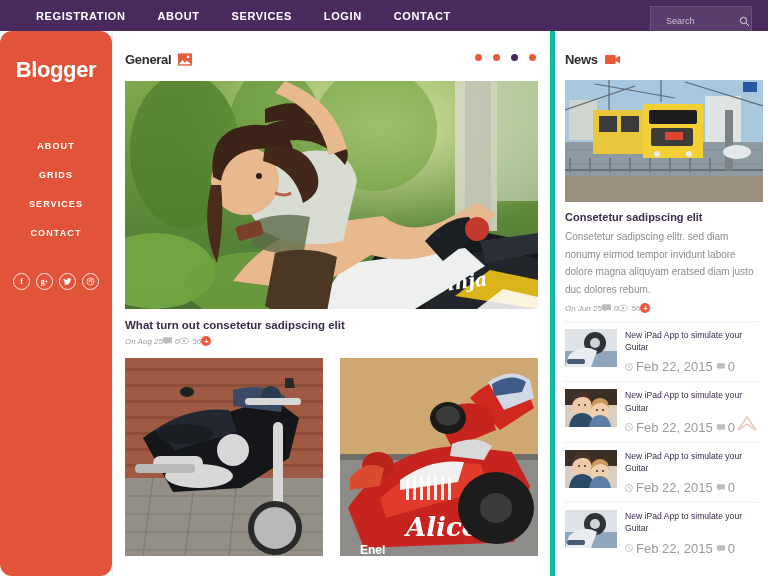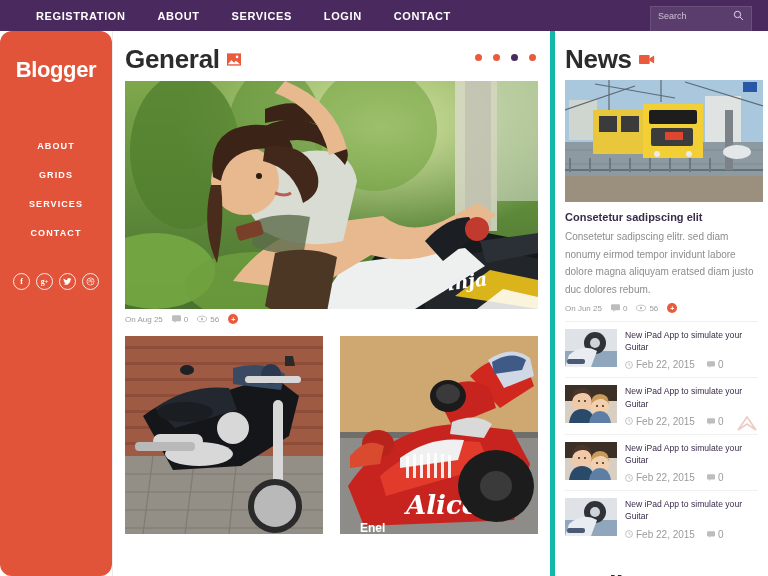--- a/index.html
+++ b/index.html
@@ -25,21 +25,21 @@
     letter-spacing: 0.6px;
     text-decoration: none;
     padding: 0 16px;
     white-space: nowrap;
   }
   .search-wrap {
     position: absolute; right: 16px; top: 6px;
     width: 102px; height: 30px;
     background: rgba(255,255,255,0.09);
     border: 1px solid rgba(255,255,255,0.10);
-    display: flex; 
+    display: flex; align-items: center; padding-left: 8px;
   }
   .search-wrap input {
     background: transparent; border: 0; outline: none;
     color: #d7cfdf; font-size: 9px;
     font-family: "Liberation Sans", sans-serif;
     padding-left: 7px; width: 78px; height: 17px;
   }
   .search-wrap input::placeholder { color: #cdc2d6; }
   .search-ico {
     width: 18px; height: 17px;
@@ -94,38 +94,38 @@
     background: #ffffff;
     border-left: 1px solid #ececec;
     padding: 13px 12px 0 12px;
     overflow: hidden;
   }
   .sec-head {
     display: flex; align-items: center;
     height: 30px; position: relative;
   }
   .sec-title {
-    font-size: 26px; font-weight: bold; color: #2c2c2c;
+    font-size: 13px; font-weight: bold; color: #2c2c2c;
     letter-spacing: -0.3px;
   }
   .sec-ico { margin-left: 7px; display: flex; align-items: center; }
   .dots { position: absolute; right: 2px; top: 10px; display: flex; gap: 11px; }
   .dot { width: 7px; height: 7px; border-radius: 50%; background: #ea5a3d; }
   .dot.active { background: #4a2a5e; }
 
   .hero { margin-top: 7px; width: 413px; height: 228px; overflow: hidden; }
   .hero svg, .card-img svg, .news-img svg, .thumb svg, .media-img svg { display: block; }
 
   .hero-title {
     margin-top: 10px;
     font-size: 11.5px; font-weight: bold; color: #3a2b4a;
   }
   .meta {
-    display: flex; align-items: center; gap: 9px;
-    margin-top: 5px; font-size: 8px; color: #9a9a9a;
+    display: flex; align-items: center; 
+    margin-top: 5px; font-size: 8px; color: #9a9a9a; font-style: italic;
   }
   .meta .m { display: flex; align-items: center; gap: 3px; }
   .meta .badge {
     width: 10px; height: 10px; border-radius: 50%;
     background: #ea5a3d; display: inline-flex;
     align-items: center; justify-content: center;
     color: #fff; font-size: 7px; font-weight: bold; line-height: 1;
   }
 
   .cards { display: flex; gap: 17px; margin-top: 12px; }
@@ -150,22 +150,22 @@
   }
   .news-list { margin-top: 8px; }
   .nitem {
     display: flex; gap: 8px; padding: 7px 0;
     border-top: 1px solid #f0f0f0;
   }
   .thumb { width: 52px; height: 38px; flex: 0 0 52px; overflow: hidden; }
   .nbody { flex: 1; }
   .ntitle { font-size: 8.6px; color: #3a2b4a; line-height: 1.42; }
   .nmeta {
-    display: flex; align-items: center; gap: 12px;
-    margin-top: 6px; font-size: 10px; color: #9b9b9b;
+    display: flex; align-items: center; gap: 4px;
+    margin-top: 6px; font-size: 13px; color: #9b9b9b;
   }
   .nmeta .m { display: flex; align-items: center; gap: 3px; }
 
   .media-head { margin-top: 24px; }
   .media-img { width: 198px; height: 24px; margin-top: 7px; overflow: hidden; }
 
   .scroll-arrow {
     position: absolute; right: 10px; top: 382px;
     width: 22px; height: 20px; opacity: 0.35;
   }
@@ -280,20 +280,21 @@
       <circle cx="134" cy="95" r="3" fill="#2b1d13"></circle>
       <path d="M150 112 q10 4 16 0" stroke="#b8604f" stroke-width="3" fill="none"></path>
       <path d="M118 60 q48 -42 96 -2 q14 12 6 26 q-30 -38 -80 -18z" fill="#3b2317"></path>
       <path d="M160 0 q50 20 62 68 l-18 6 q-10 -46 -54 -62z" fill="#e8b98f"></path>
       <rect x="110" y="146" width="26" height="15" rx="3" fill="#7a3f28" transform="rotate(-16 110 146)"></rect>
       <path d="M300 160 q22 -24 44 -24 l10 16 -36 28z" fill="#1b1e22"></path>
       <circle cx="352" cy="148" r="12" fill="#c23a2d"></circle>
     </svg>
   </div>
 
+  <div class="hero-title">What turn out consetetur sadipscing elit</div>
   <div class="meta">
     <span>On Aug 25</span>
     <span class="m">
       <svg width="9" height="8" viewBox="0 0 12 10">
           <rect x="0" y="0" width="12" height="8" rx="1.5" fill="#bdbdbd"></rect>
           <path d="M3 8l0 2 3-2z" fill="#bdbdbd"></path>
         </svg>
       <span>0</span>
     </span>
     <span class="m">

